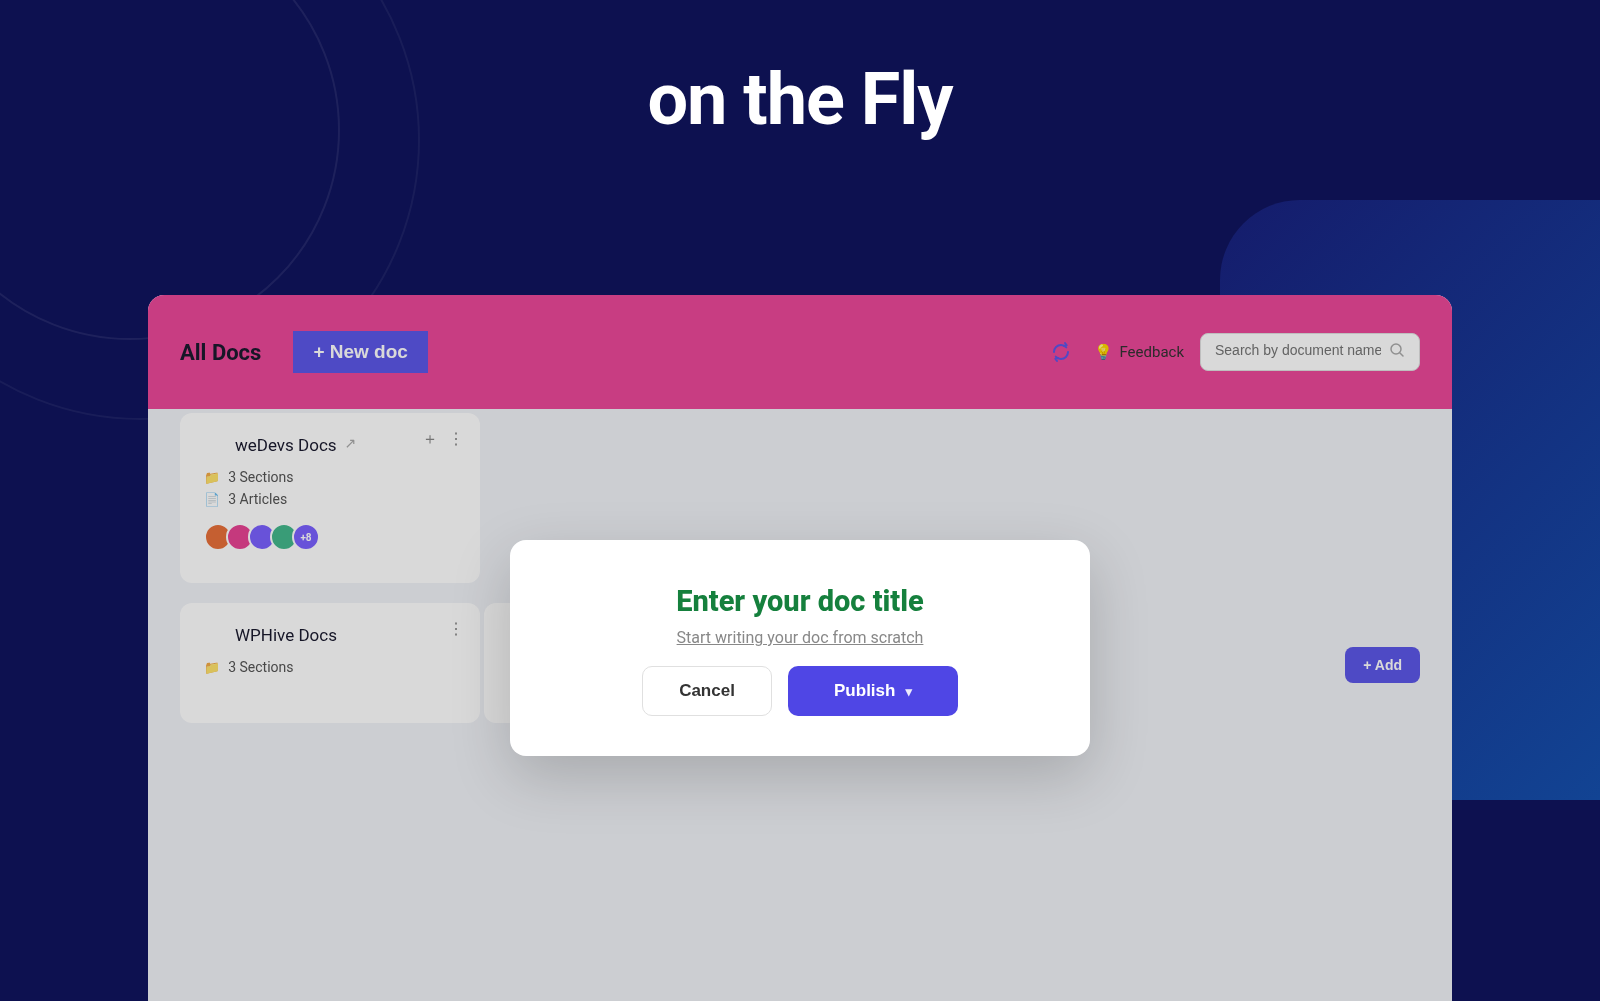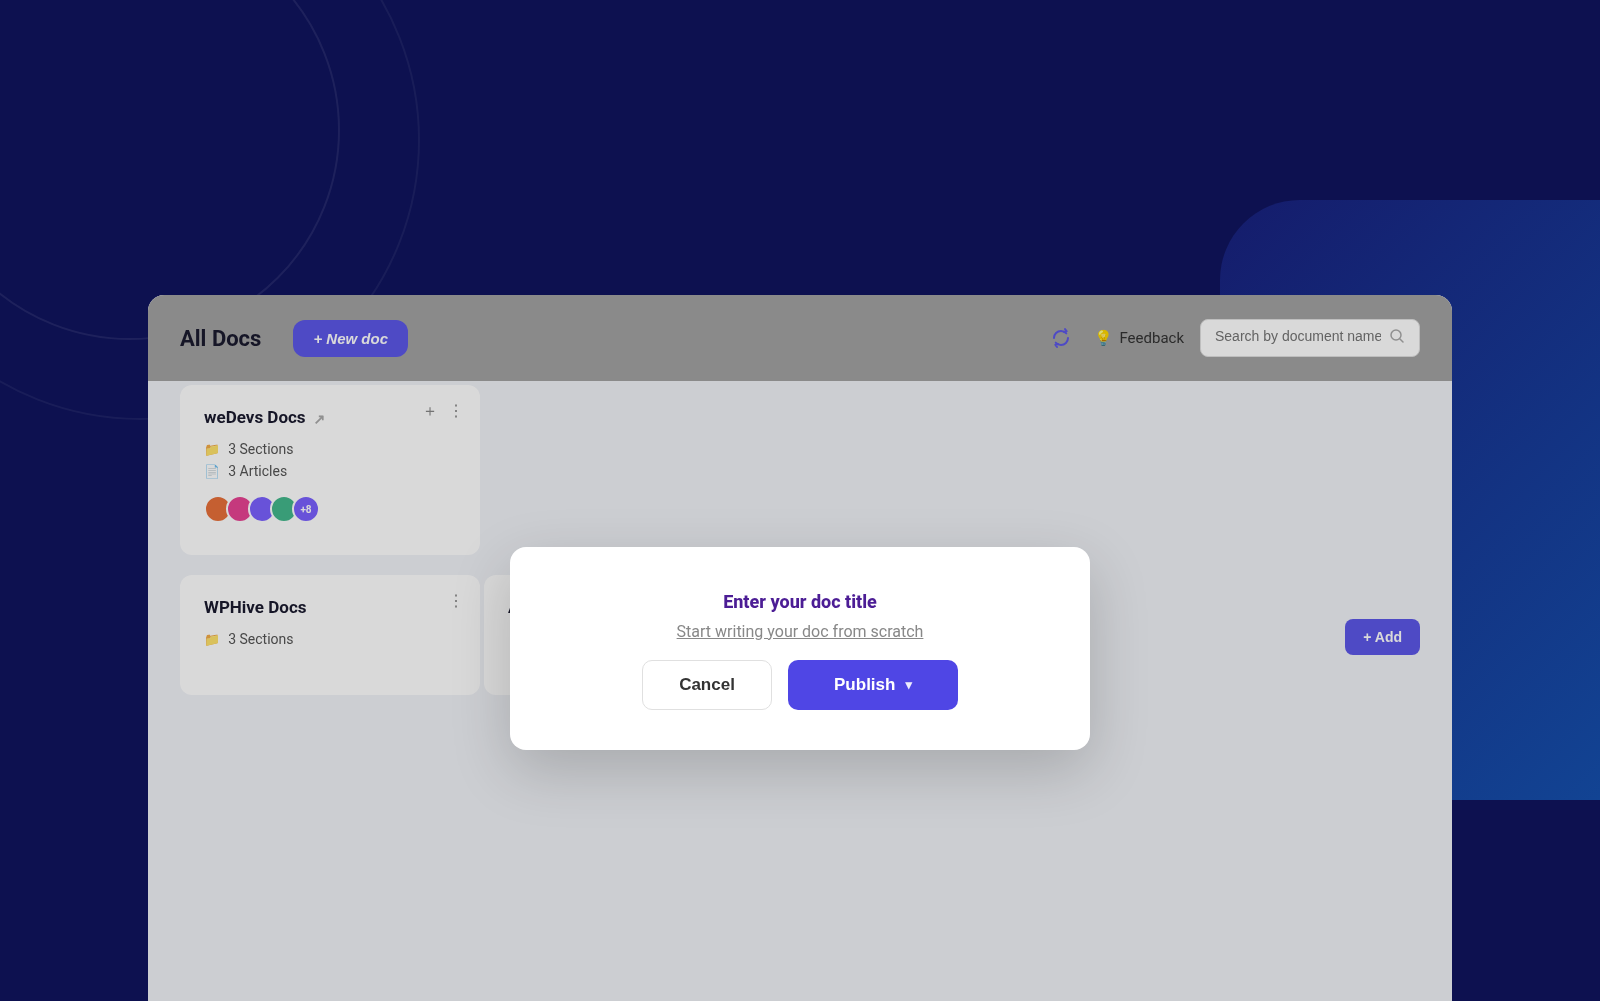--- a/index.html
+++ b/index.html
@@ -83,43 +83,42 @@
       bottom: 0;
       background: #f0f2f7;
       border-radius: 16px 16px 0 0;
       overflow: hidden;
     }
 
     
     .topbar {
       display: flex;
       align-items: center;
-      padding: 24px 32px;
-      background: #a3a3a3;
+      padding: 36px 32px;
+      background: #ec4899;
       gap: 16px;
     }
     .topbar-title {
       font-size: 22px;
       font-weight: 700;
       color: #1a1a2e;
       margin-right: 16px;
     }
     .btn-new-doc {
       display: flex;
       align-items: center;
       gap: 6px;
       background: #5c57e8;
       color: white;
       border: none;
-      border-radius: 12px;
+      border-radius: 0;
       padding: 10px 20px;
-      font-size: 15px;
+      font-size: 19px;
       font-weight: 600;
       cursor: pointer;
-      font-style: italic;
     }
     .spacer { flex: 1; }
     .icon-refresh {
       width: 36px;
       height: 36px;
       display: flex;
       align-items: center;
       justify-content: center;
       cursor: pointer;
     }
@@ -165,26 +164,27 @@
     .doc-card {
       background: white;
       border-radius: 12px;
       padding: 22px 24px;
       width: 300px;
       min-height: 170px;
       position: relative;
     }
     .doc-card-title {
       font-size: 17px;
-      font-weight: 700;
+      font-weight: 400;
       color: #1a1a2e;
       display: flex;
-      align-items: flex-end;
+      align-items: flex-start;
       gap: 8px;
       margin-bottom: 14px;
+      margin-left: 31px;
     }
     .doc-card-title .ext-link {
       color: #aaa;
       font-size: 14px;
       cursor: pointer;
     }
     .doc-meta {
       display: flex;
       flex-direction: column;
       gap: 6px;
@@ -296,23 +296,23 @@
 
     .modal {
       background: white;
       border-radius: 16px;
       padding: 44px 48px 40px;
       width: 580px;
       box-shadow: 0 20px 60px rgba(0,0,0,0.18);
       text-align: center;
     }
     .modal-title {
-      font-size: 18px;
+      font-size: 29px;
       font-weight: 800;
-      color: #4c1d95;
+      color: #15803d;
       margin-bottom: 10px;
     }
     .modal-subtitle {
       font-size: 16px;
       color: #888;
       text-decoration: underline;
     }
     .modal-input {
       width: 100%;
       border: 1.5px solid #e0e0e0;
@@ -365,20 +365,21 @@
 <body>
 
 <div class="bg-page"></div>
 
 <div class="deco-circle-left"></div>
 <div class="deco-circle-left2"></div>
 
 <div class="deco-right"></div>
 
 <div class="hero">
+  <div class="hero-title-line2">on the Fly</div>
 </div>
 
 <div class="app-container">
 
   <div class="topbar">
     <span class="topbar-title">All Docs</span>
     <button class="btn-new-doc">+ New doc</button>
     <div class="spacer"></div>
 
     <div class="icon-refresh">

